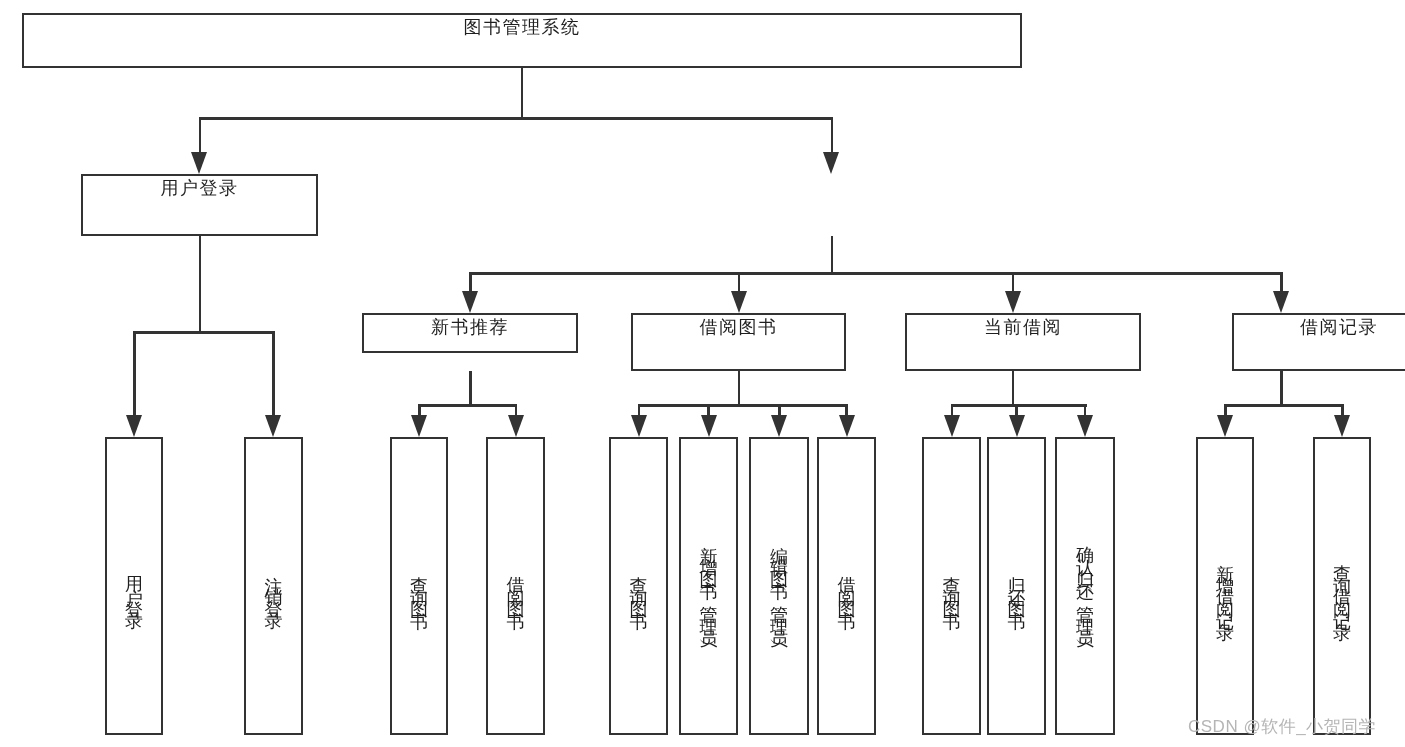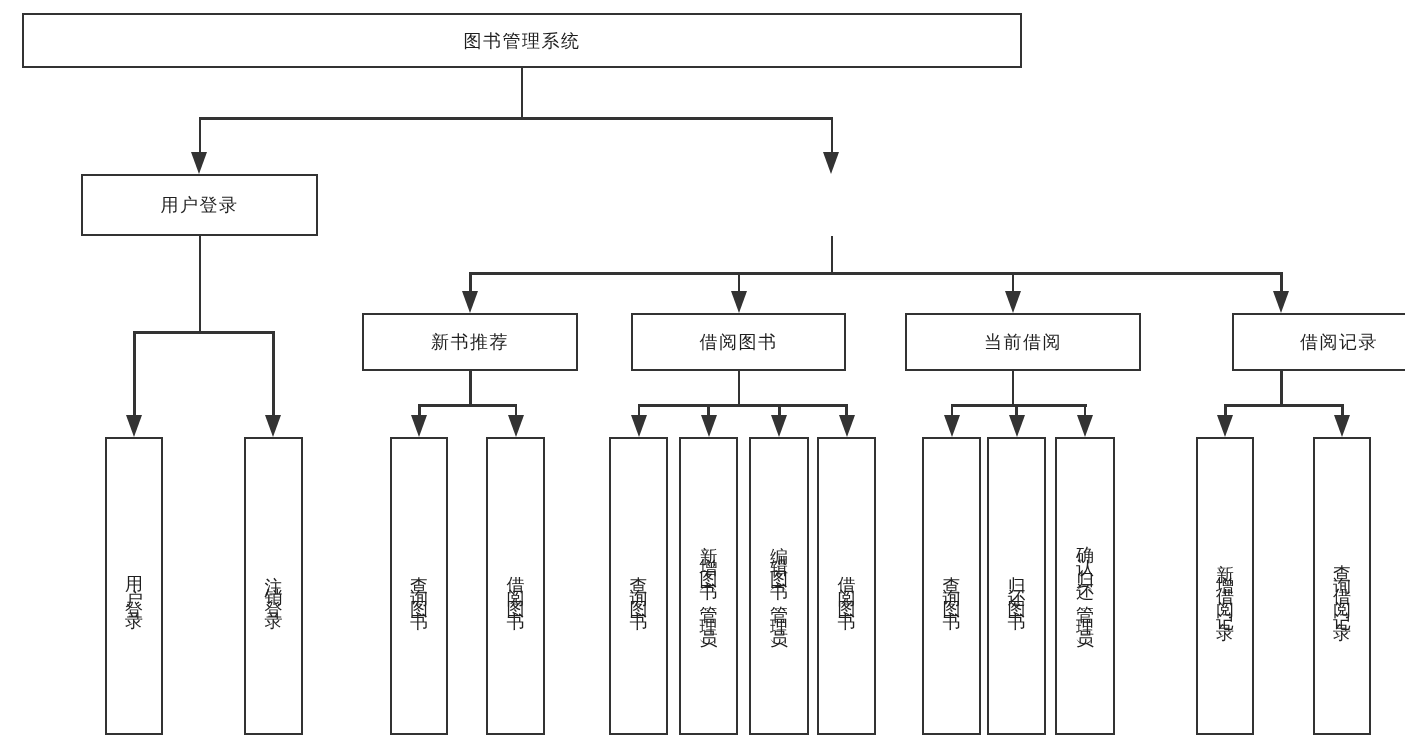--- a/index.html
+++ b/index.html
@@ -6,21 +6,21 @@
   #canvas{
     position:relative;width:1405px;height:747px;overflow:hidden;
     background:var(--background,#fff);
     font-family:"Liberation Sans","DejaVu Sans",sans-serif;
     color:var(--text,#1f1f1f);
   }
   .box{
     position:absolute;box-sizing:border-box;
     border:2.5px solid var(--line,#333);
     background:var(--box-bg,#fff);
-    display:flex;align-items:center;justify-content:center;
+    display:flex;justify-content:center;
     font-size:18px;letter-spacing:1.5px;white-space:nowrap;
   }
   .vbox{
     position:absolute;box-sizing:border-box;top:437px;height:298px;
     border:2.5px solid var(--line,#333);
     background:var(--box-bg,#fff);
     display:flex;align-items:center;justify-content:center;
   }
   .vbox span{
     writing-mode:vertical-rl;text-orientation:mixed;
@@ -46,21 +46,21 @@
 
   <div class="box" style="left:22px;top:13px;width:1000px;height:55px">
     <span>图书管理系统</span>
   </div>
 
   <div class="box" style="left:81px;top:174px;width:237px;height:62px">
     <span>用户登录</span>
   </div>
 
 
-  <div class="box" style="left:362px;top:313px;width:216px;height:58px">
+  <div class="box" style="left:362px;top:313px;width:216px;height:40px">
     <span>新书推荐</span>
   </div>
 
   <div class="box" style="left:631px;top:313px;width:215px;height:58px">
     <span>借阅图书</span>
   </div>
 
   <div class="box" style="left:905px;top:313px;width:236px;height:58px">
     <span>当前借阅</span>
   </div>
@@ -165,14 +165,15 @@
   <div class="vl" style="left:1083.5px;top:404px;width:2.5px;height:14px"></div>
   <i class="arr" style="left:1077px;top:415px"></i>
 
   <div class="vl" style="left:1280px;top:371px;width:2.5px;height:35px"></div>
   <div class="hl" style="left:1224px;top:404px;width:119px;height:2.5px"></div>
   <div class="vl" style="left:1224px;top:404px;width:2.5px;height:14px"></div>
   <i class="arr" style="left:1217px;top:415px"></i>
   <div class="vl" style="left:1341px;top:404px;width:2.5px;height:14px"></div>
   <i class="arr" style="left:1334px;top:415px"></i>
 
+  <div class="watermark">CSDN @软件_小贺同学</div>
 
 </div>
 
 </body></html>

